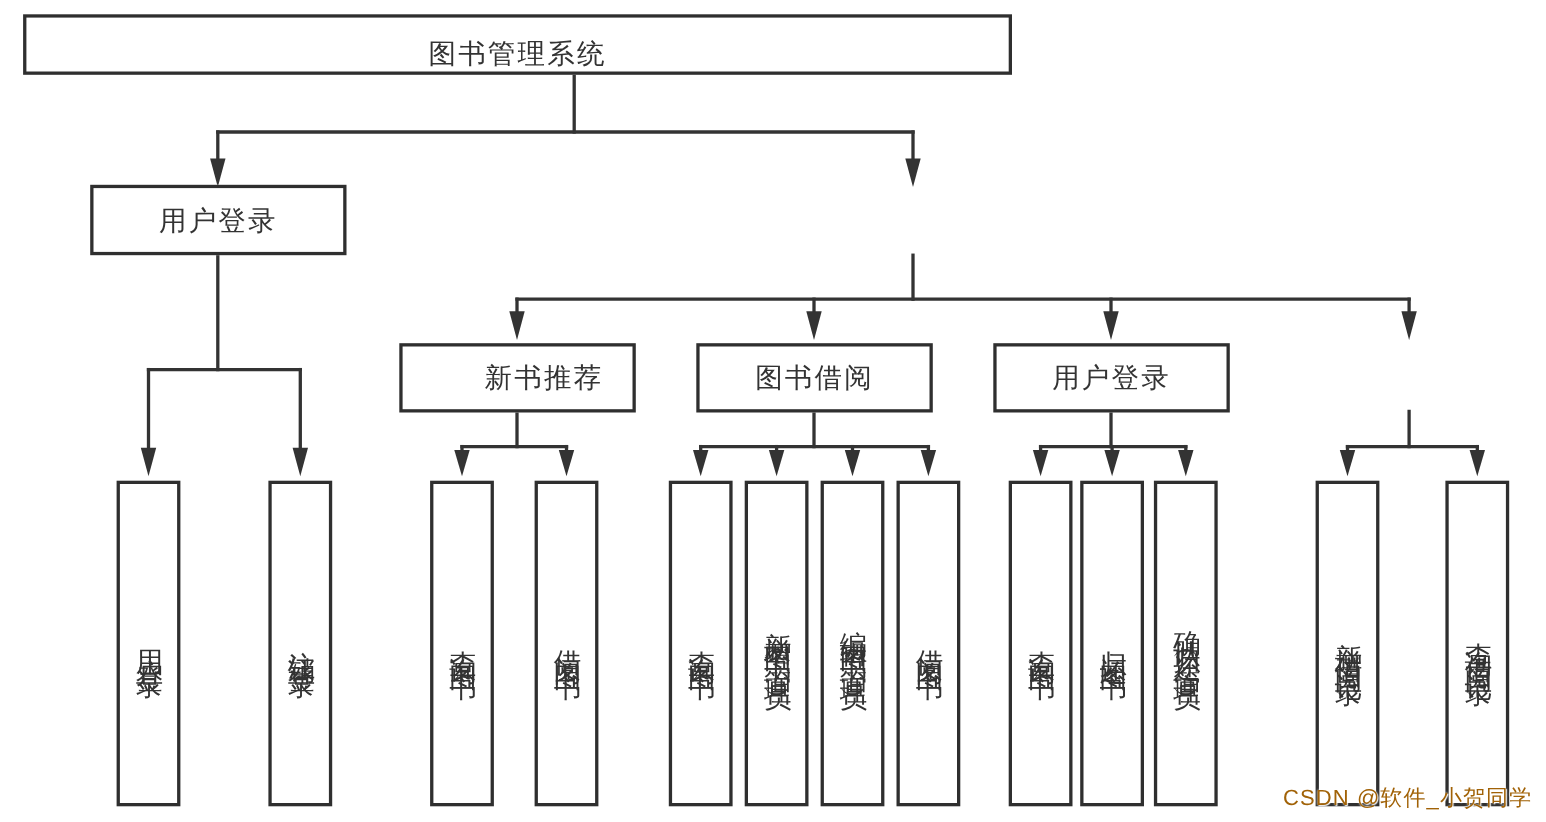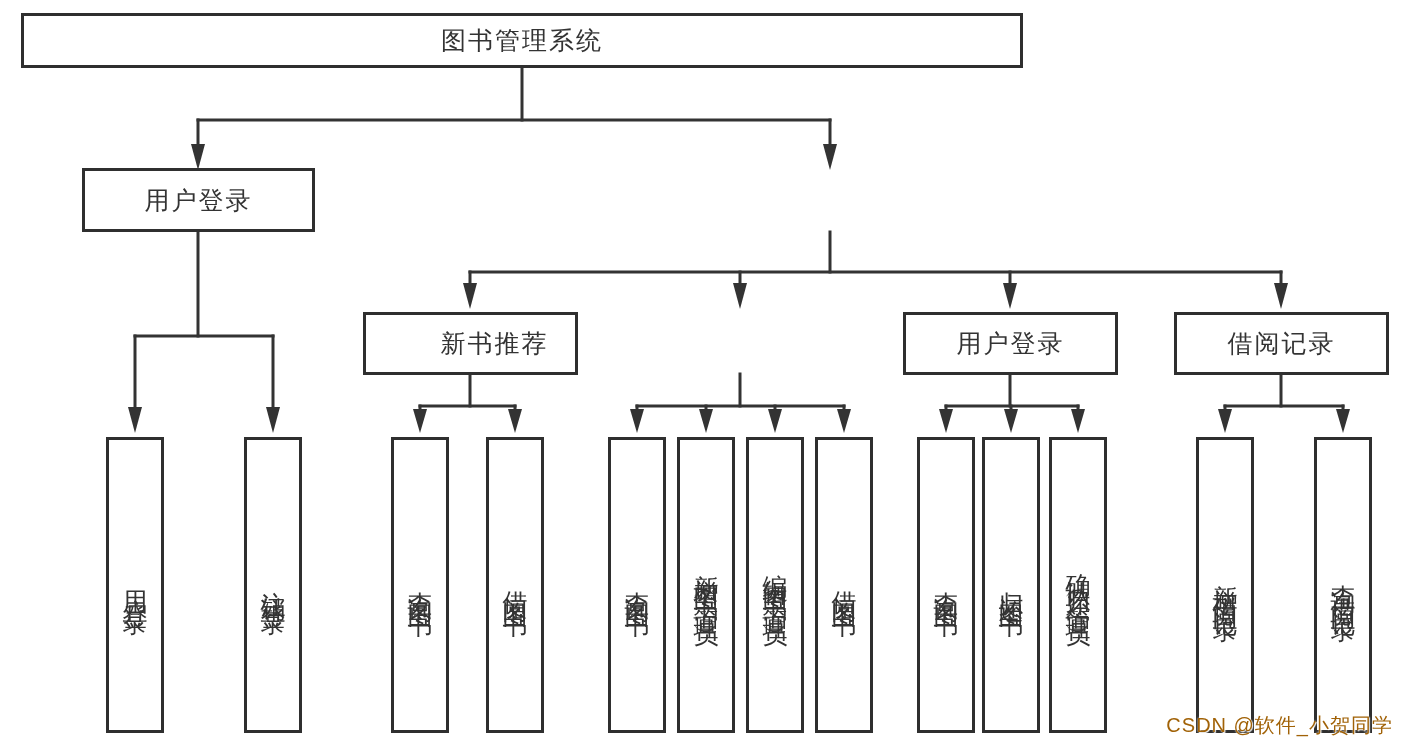--- a/index.html
+++ b/index.html
@@ -41,21 +41,21 @@
   .vlabel {
     writing-mode: vertical-rl;
     text-orientation: mixed;
     font-size: 25px;
     letter-spacing: 7px;
     color: #333333;
     line-height: 1;
     white-space: nowrap;
   }
   
-  .n-root  { left: 21px;  top: 13px;  width: 1002px; height: 55px; }
+  .n-root  { left: 21px;  top: 13px;  width: 899px; height: 55px; align-items: flex-end; }
   .n-l2a   { left: 82px;  top: 168px; width: 233px;  height: 64px; }
   .n-l2b   { left: 713px; top: 168px; width: 233px;  height: 64px; }
   .n-l3    { top: 312px;  height: 63px; width: 215px; }
   .n-l3-1  { left: 363px; padding-left: 48px; }
   .n-l3-2  { left: 633px; }
   .n-l3-3  { left: 903px; }
   .n-l3-4  { left: 1174px; }
   .leaf    { top: 437px;  height: 296px; width: 58px; }
   .lf-1  { left: 106px; }
   .lf-2  { left: 244px; }
@@ -154,26 +154,26 @@
     <span class="hlabel">图书管理系统</span>
   </div>
 
   <div class="box n-l2a">
     <span class="hlabel">用户登录</span>
   </div>
 
   <div class="box n-l3 n-l3-1">
     <span class="hlabel">新书推荐</span>
   </div>
+  <div class="box n-l3 n-l3-2">
+    <span class="hlabel">图书借阅</span>
+  </div>
   <div class="box n-l3 n-l3-3">
     <span class="hlabel">用户登录</span>
   </div>
-  <div class="box n-l3 n-l3-4">
-    <span class="hlabel">借阅记录</span>
-  </div>
 
   <div class="box leaf lf-1">
     <span class="vlabel">用户登录</span>
   </div>
   <div class="box leaf lf-2">
     <span class="vlabel">注销登录</span>
   </div>
 
   <div class="box leaf lf-3">
     <span class="vlabel">查询图书</span>

